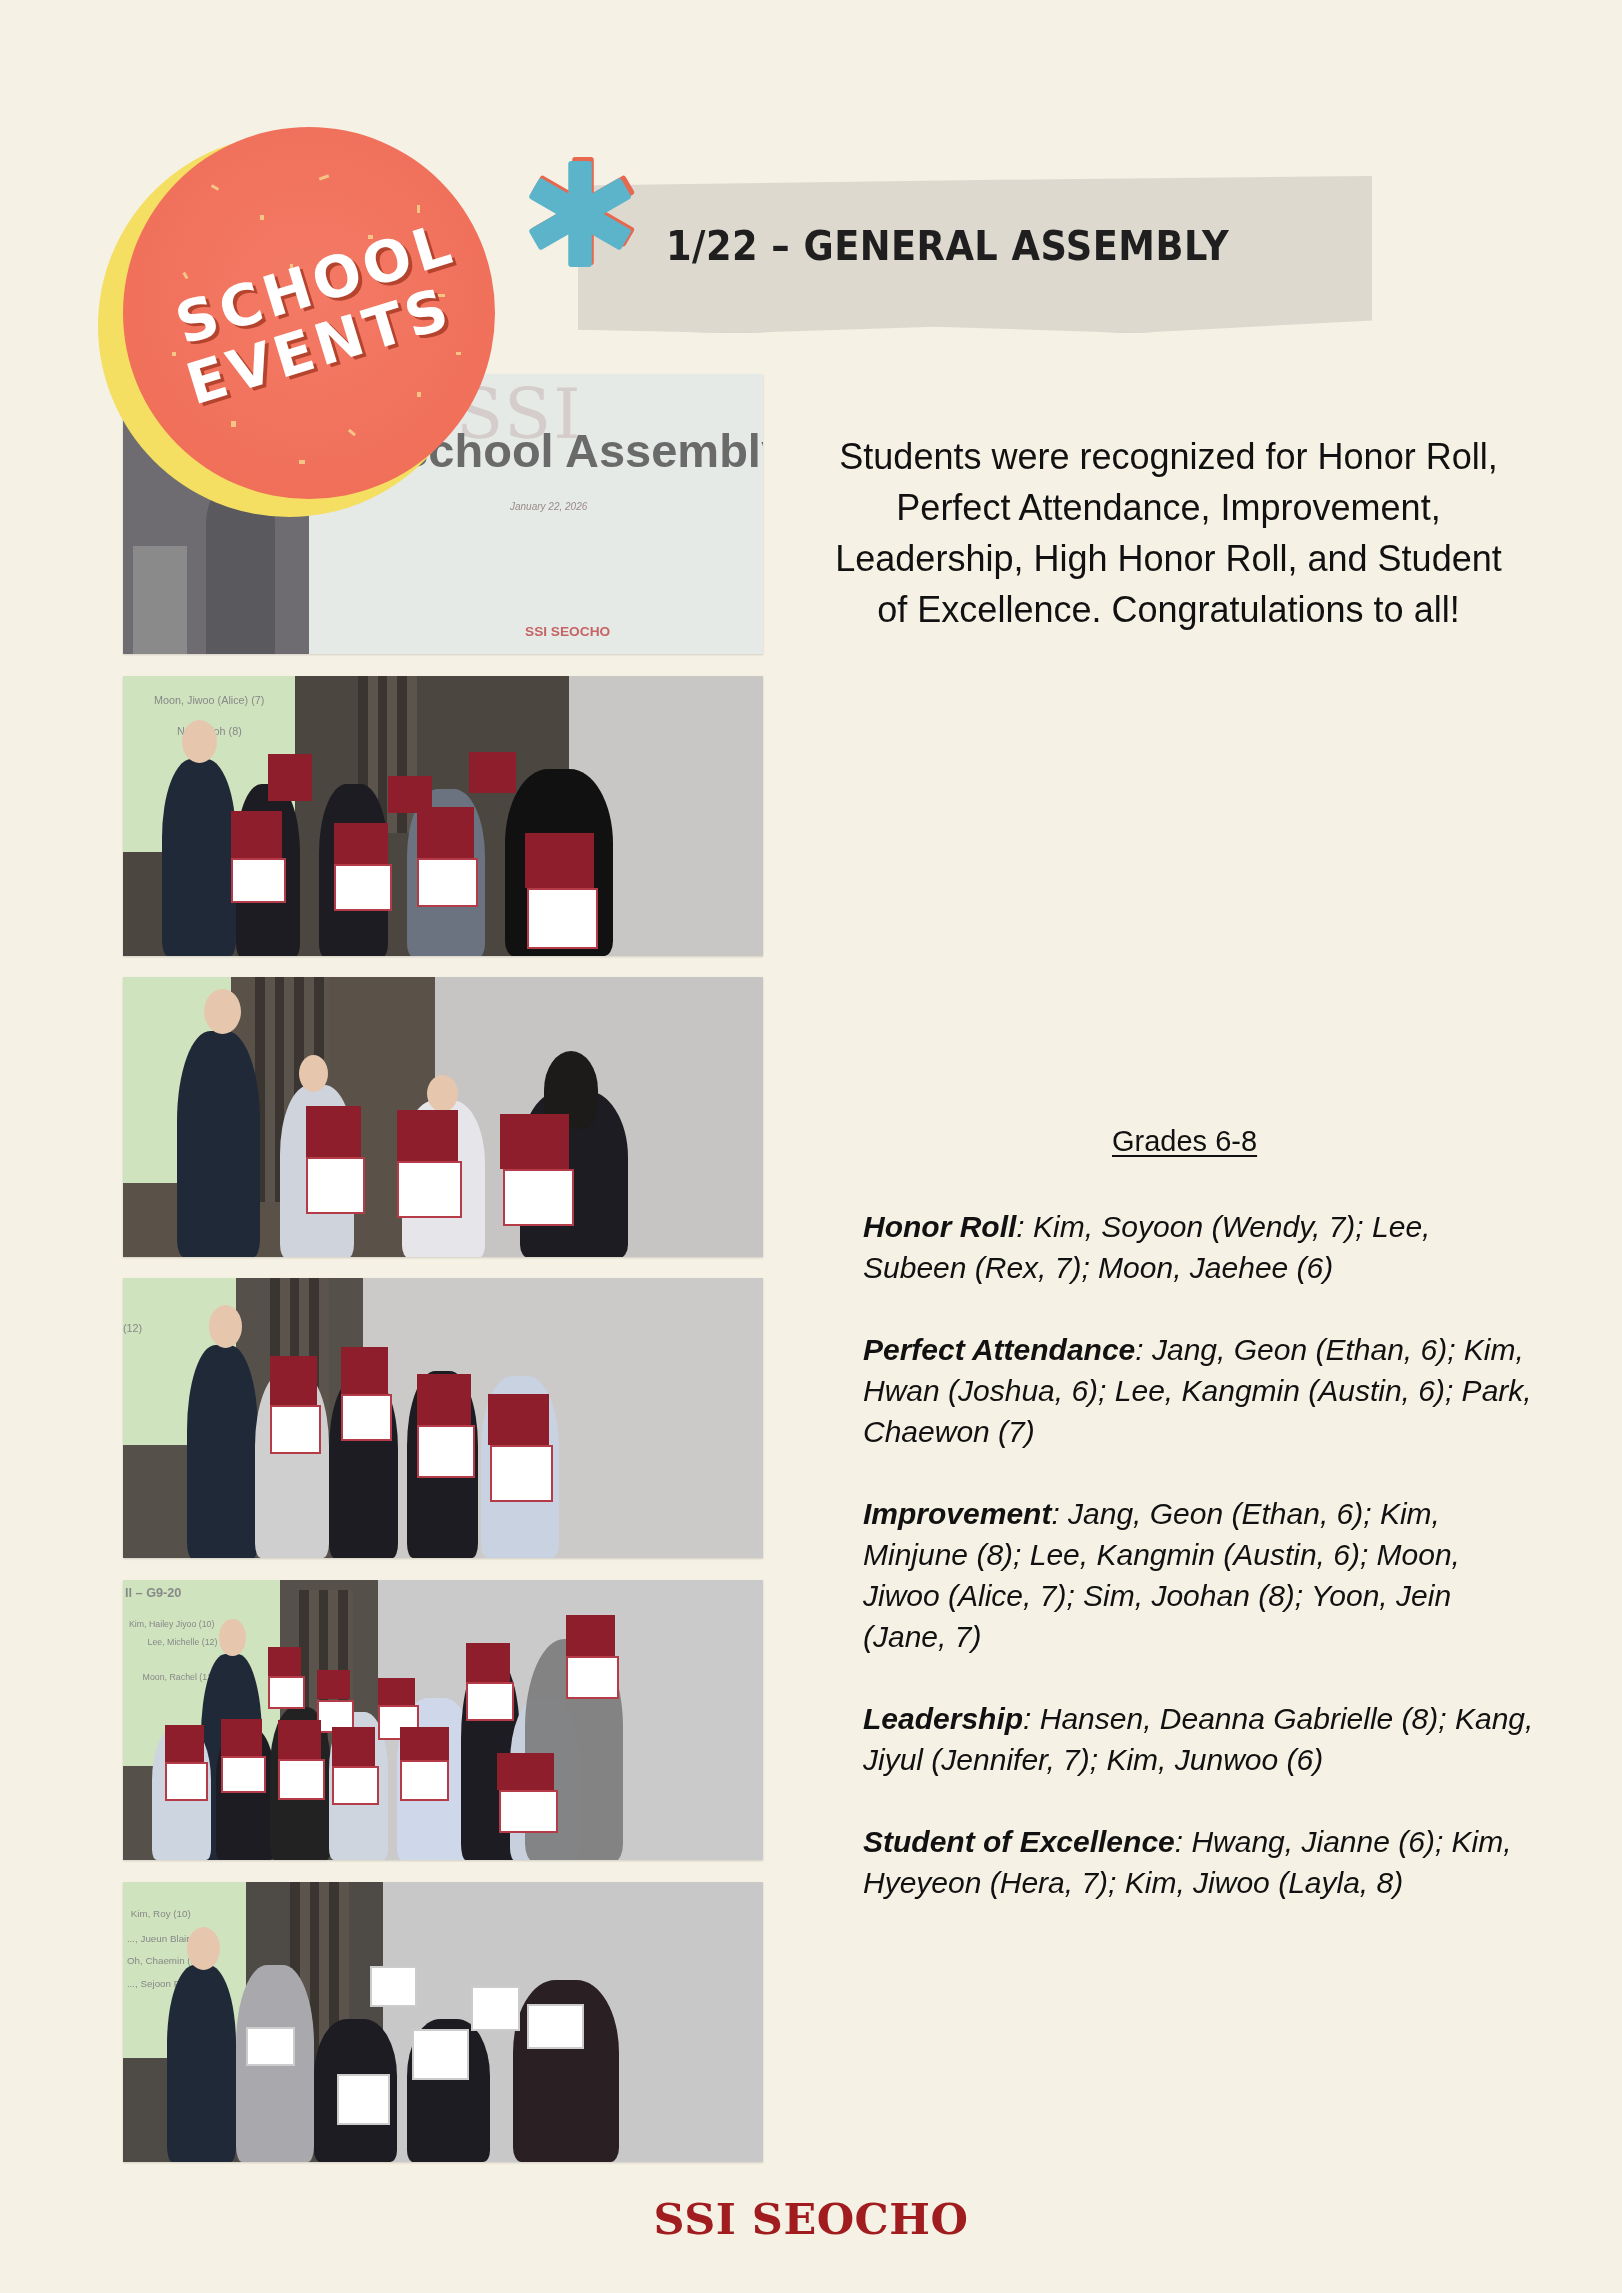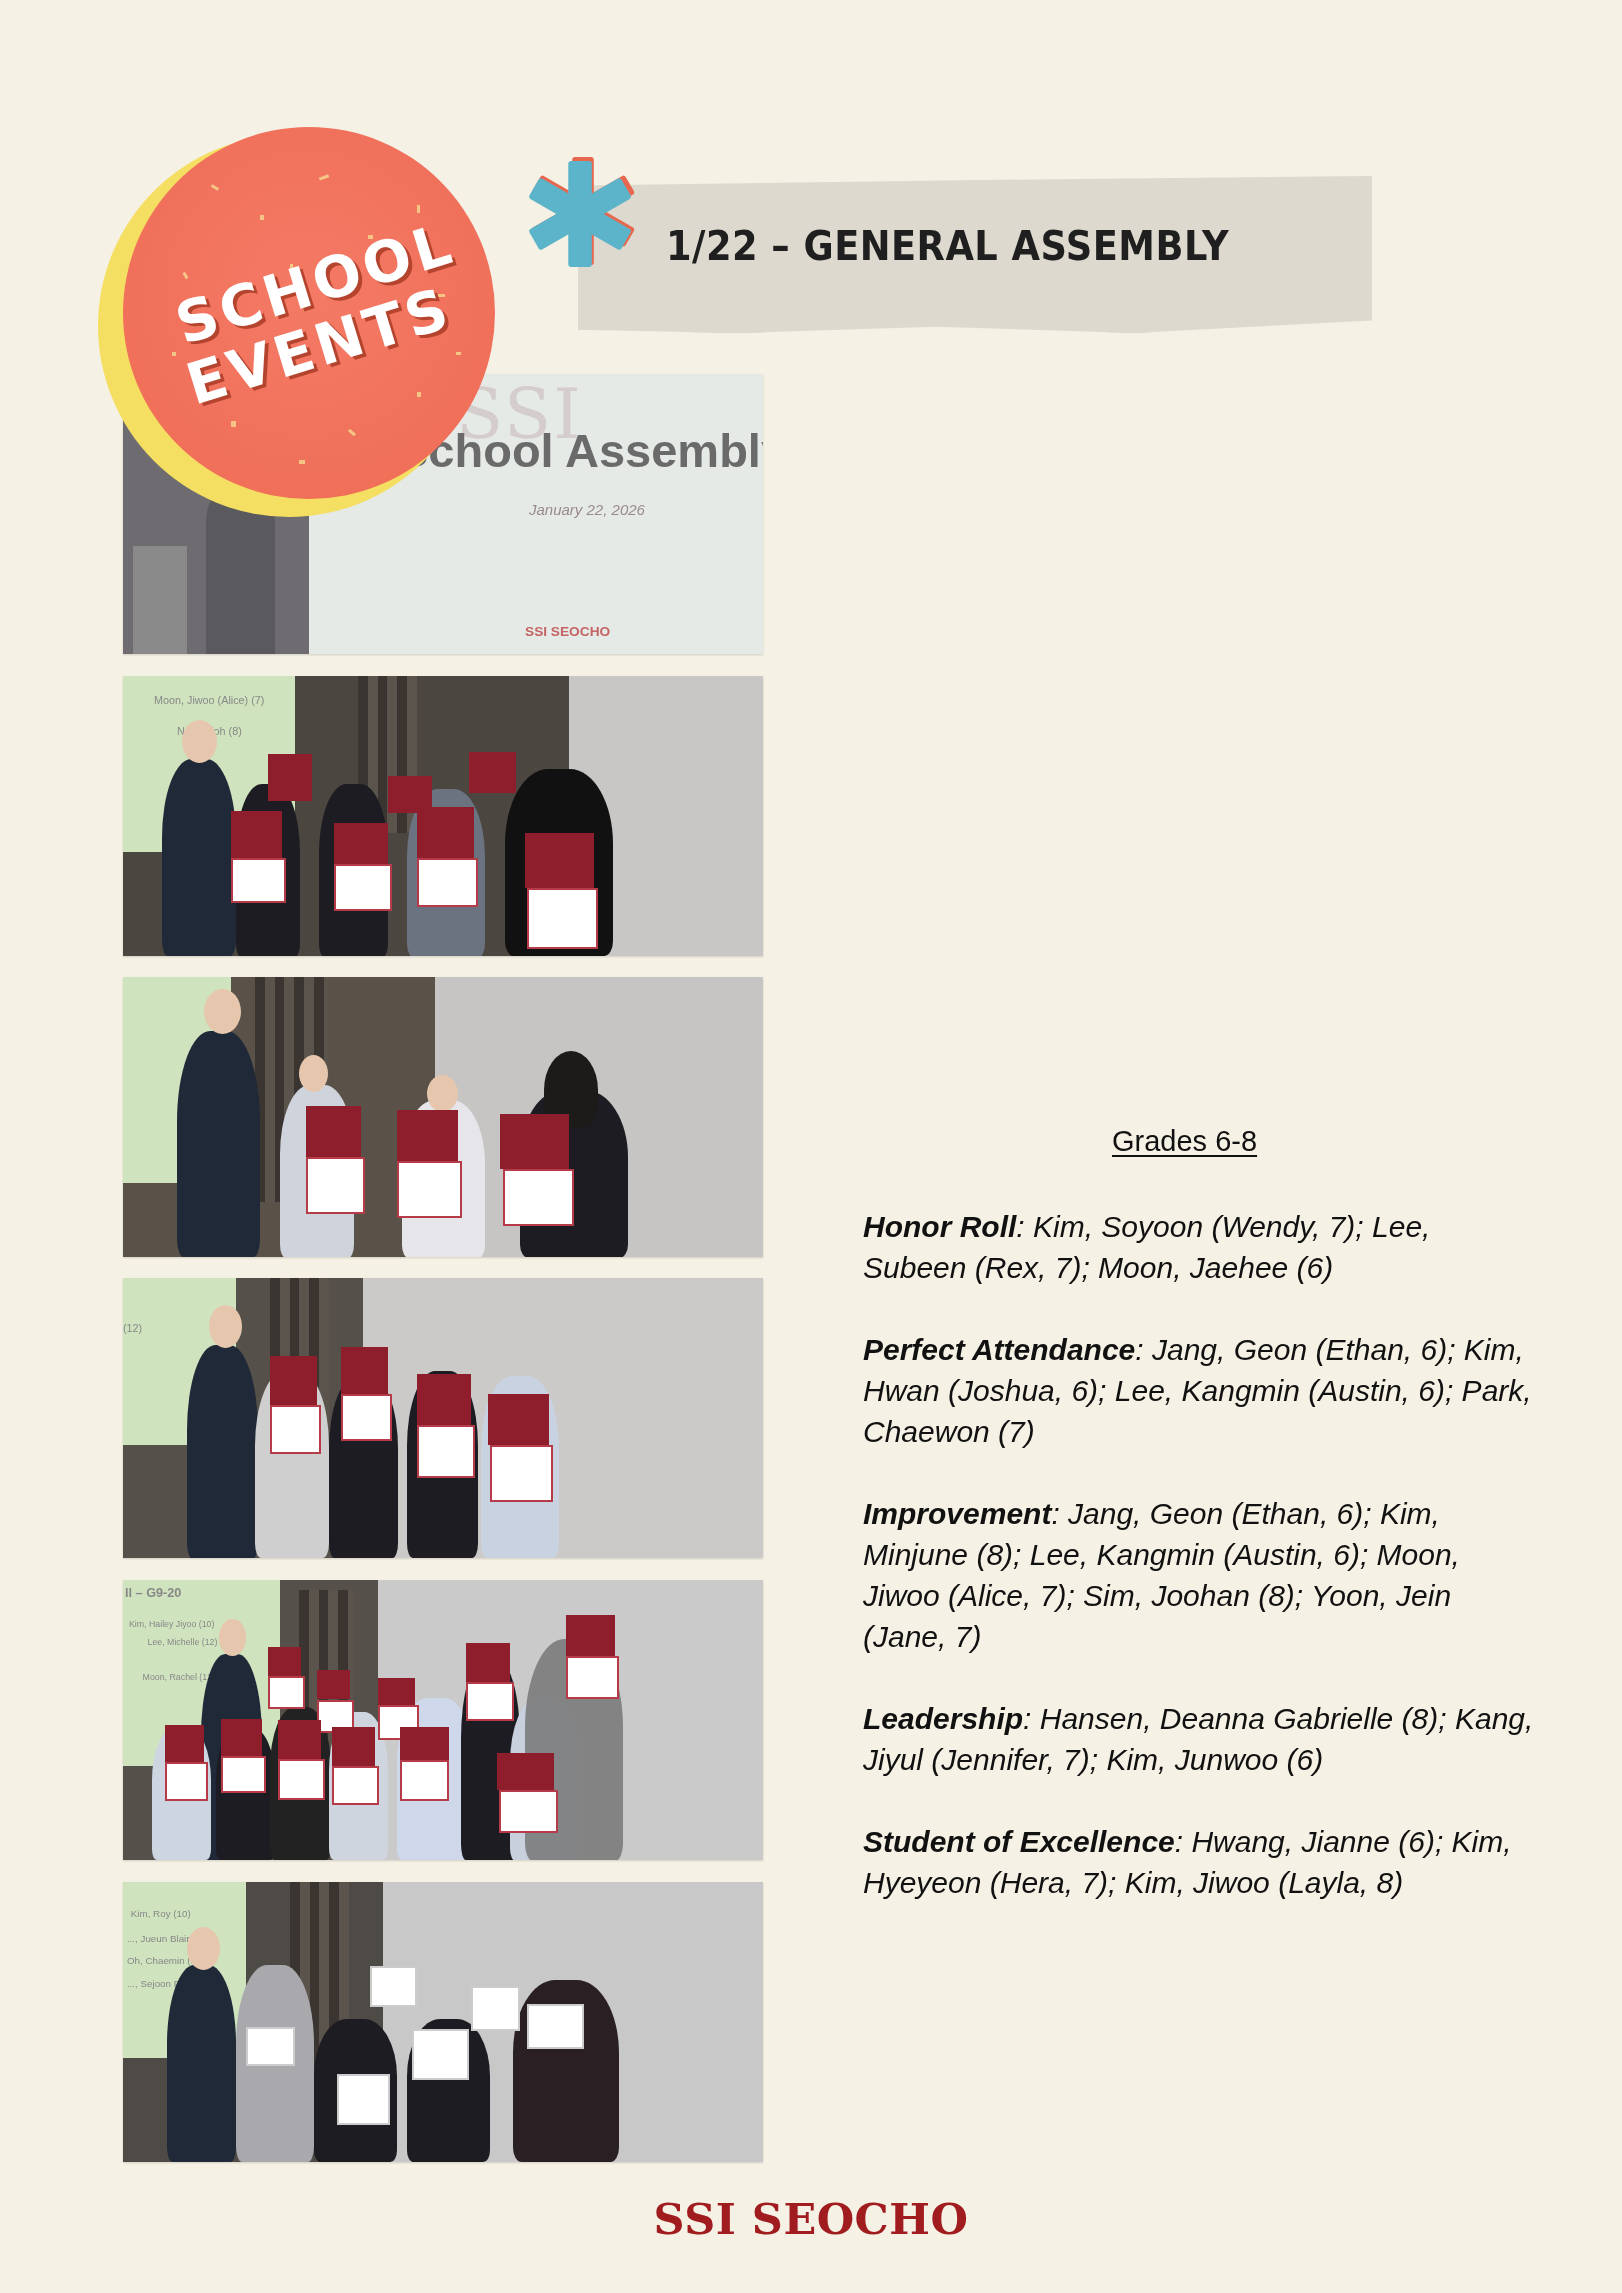--- a/index.html
+++ b/index.html
@@ -57,21 +57,21 @@
   .person { position: absolute; border-radius: 40% 40% 8% 8%; }
   .head { position: absolute; border-radius: 50%; background: #E6C7AE; }
   .hair { position: absolute; border-radius: 50% 50% 30% 30%; background: #1d1a1a; }
   .cert { position: absolute; background: #fff; border: 2px solid #B63B48; }
   .folder { position: absolute; background: #8E1E2C; }
   .scr-text { position: absolute; color: #888; font-size: 10.8px; white-space: nowrap; }
   
   .ph1-screen { position: absolute; left: 186px; top: 0; right: 0; bottom: 0; background: #E6EAE7; }
   .ph1-ssi { position: absolute; left: 333px; top: 0; font-family: "DejaVu Serif", serif; font-size: 69px; color: rgba(180,150,155,.35); letter-spacing: 2px; }
   .ph1-title { position: absolute; left: 274px; top: 49px; font-size: 47px; font-weight: bold; color: #6a6a6a; white-space: nowrap; font-family: "Liberation Sans", sans-serif; }
-  .ph1-date { position: absolute; left: 406px; top: 127px; font-size: 15px; font-style: italic; color: #9a8b8b; }
+  .ph1-date { position: absolute; left: 387px; top: 127px; font-size: 10px; font-style: italic; color: #9a8b8b; }
   .ph1-foot { position: absolute; left: 402px; top: 250px; font-size: 13.7px; font-weight: bold; color: #C46464; }
   
   .intro {
     position: absolute; left: 823px; top: 431px; width: 691px;
     font-size: 36px; line-height: 51px; text-align: center; color: #111;
   }
   .intro p { margin: 0; }
   .intro p + p { margin-top: 51px; }
   .grades {
     position: absolute; left: 1112px; top: 1125px; font-size: 29px; text-decoration: underline;
@@ -271,20 +271,21 @@
   <div class="person" style="left:390px;top:98px;width:106px;height:182px;background:#2a1f23;"></div>
   <div class="cert" style="left:123px;top:145px;width:45px;height:35px;border-color:#ccc;"></div>
   <div class="cert" style="left:247px;top:84px;width:43px;height:37px;border-color:#ccc;"></div>
   <div class="cert" style="left:214px;top:192px;width:49px;height:47px;border-color:#ccc;"></div>
   <div class="cert" style="left:289px;top:147px;width:53px;height:47px;border-color:#ccc;"></div>
   <div class="cert" style="left:348px;top:104px;width:45px;height:41px;border-color:#ccc;"></div>
   <div class="cert" style="left:404px;top:122px;width:53px;height:41px;border-color:#ccc;"></div>
 </div>
 
 <div class="intro">
+  <p>Students were recognized for Honor Roll, Perfect Attendance, Improvement, Leadership, High Honor Roll, and Student of Excellence. Congratulations to all!</p>
 </div>
 
 <div class="grades">Grades 6-8</div>
 
 <div class="awards">
   <p class="award"><b>Honor Roll</b><span>: Kim, Soyoon (Wendy, 7); Lee, Subeen (Rex, 7); Moon, Jaehee (6)</span></p>
   <p class="award"><b>Perfect Attendance</b><span>: Jang, Geon (Ethan, 6); Kim, Hwan (Joshua, 6); Lee, Kangmin (Austin, 6); Park, Chaewon (7)</span></p>
   <p class="award"><b>Improvement</b><span>: Jang, Geon (Ethan, 6); Kim, Minjune (8); Lee, Kangmin (Austin, 6); Moon, Jiwoo (Alice, 7); Sim, Joohan (8); Yoon, Jein (Jane, 7)</span></p>
   <p class="award"><b>Leadership</b><span>: Hansen, Deanna Gabrielle (8); Kang, Jiyul (Jennifer, 7); Kim, Junwoo (6)</span></p>
   <p class="award"><b>Student of Excellence</b><span>: Hwang, Jianne (6); Kim, Hyeyeon (Hera, 7); Kim, Jiwoo (Layla, 8)</span></p>

